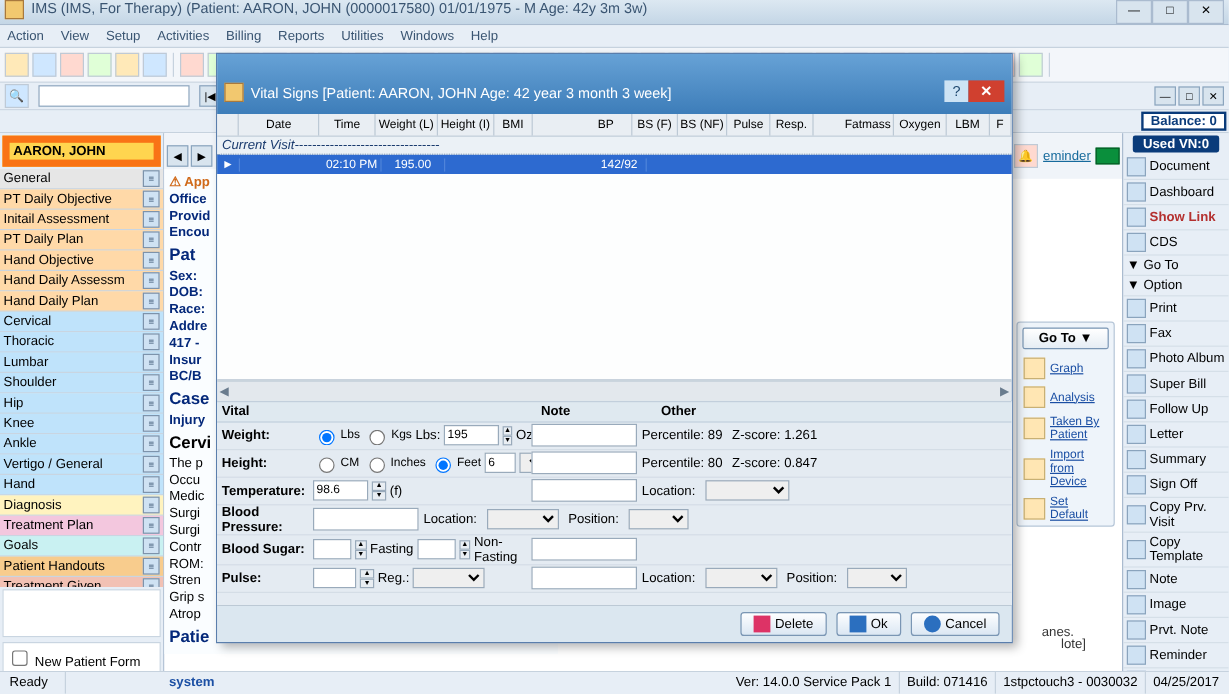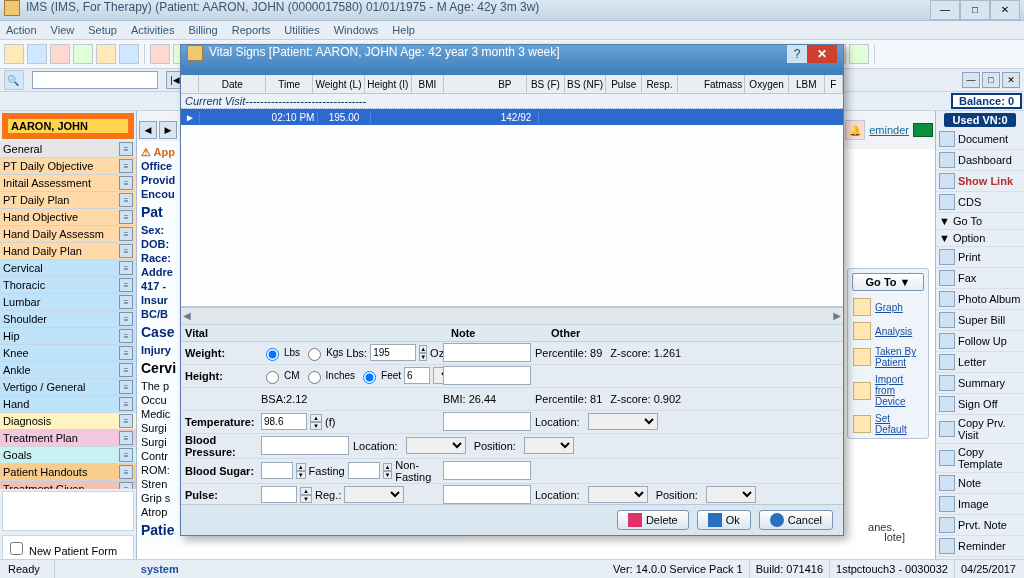--- a/index.html
+++ b/index.html
@@ -40,21 +40,21 @@
 .rightred{color:#b4302f;font-weight:bold}
 .tophdr{display:flex;align-items:center;justify-content:flex-end;height:18px;background:#e7eef6;border-bottom:1px solid #c6d2de;padding-right:2px;gap:4px}
 .balancebox{border:2px solid #0a3b7a;background:#fff;padding:0 6px;color:#0a3b7a;font-weight:bold;font-size:11px}
 .usedvn{background:#0a3b7a;color:#fff;font-weight:bold;padding:1px 8px;font-size:11px;border-radius:2px}
 .statusbar{position:fixed;bottom:0;left:0;right:0;height:18px;background:#e7eef6;border-top:1px solid #c6d2de;display:flex;align-items:center;font-size:11px}
 .statusbar .sep{border-left:1px solid #c6d2de;height:100%;margin:0 6px}
 .statusbar .blue{color:#1b4fa4;font-weight:bold}
 
 
 .modal{position:absolute;left:180px;top:44px;width:662px;height:490px;background:#dbe7f0;border:1px solid #5a7eac;box-shadow:4px 4px 8px rgba(0,0,0,.3);display:flex;flex-direction:column}
-.modal .mtitle{height:30px;background:linear-gradient(#67a2d6,#3d7db9);color:#fff;display:flex;align-items:flex-start;padding:0 6px;font-size:12px}
+.modal .mtitle{height:30px;background:linear-gradient(#67a2d6,#3d7db9);color:#fff;display:flex;align-items:flex-end;padding:10px 6px;font-size:12px}
 .modal .mtitle .spacer{flex:1}
 .modal .help{width:20px;height:18px;display:flex;align-items:center;justify-content:center;color:#1d476e;background:#cde3f4}
 .modal .close{width:30px;height:18px;background:#d0402f;color:#fff;display:flex;align-items:center;justify-content:center;font-weight:bold}
 .gridhdr{display:flex;background:#e9eef3;border-bottom:1px solid #bcc9d5;height:18px}
 .gridhdr div{border-right:1px solid #bcc9d5;font-size:10px;display:flex;align-items:center;justify-content:center}
 .currvisit{background:#ebf1f6;color:#1a3b6e;font-style:italic;padding:1px 4px;border-bottom:1px dotted #9ab}
 .gridrow{display:flex;background:#2d6ad0;color:#fff;height:16px;font-size:10px;align-items:center}
 .gridrow div{border-right:1px solid #4f84da;display:flex;align-items:center;justify-content:center}
 .gridblank{flex:1;background:#fdfefe;border-bottom:1px solid #bcc9d5}
 .hscroll{height:16px;background:#e3e8ed;border-top:1px solid #bcc9d5;display:flex;align-items:center;justify-content:space-between;padding:0 2px;color:#6a7c8e;font-size:10px}
@@ -540,33 +540,26 @@
           </label>
         <input class="num" style="width: 20px;" value="6">
         <select class="sm"><option></option></select>
         <input class="num" style="width: 26px;">
           <span class="spin">
             <b>▲</b>
             <b>▼</b>
           </span>
       </div>
       <div class="note"><input style=""></div>
-    </div>
-
-    <div class="frow">
-      <div class="lab"></div>
-      <div class="body">
-          <span>BSA:2.12</span>
-        </div>
-      <div class="note"><span>BMI:  26.44</span></div>
       <div class="other">
-          <span>Percentile: 81</span>
-          <span>Z-score: 0.902</span>
-        </div>
-    </div>
+          <span>Percentile: 80</span>
+          <span>Z-score: 0.847</span>
+        </div>
+    </div>
+
 
     <div class="frow">
       <div class="lab">Temperature:</div>
       <div class="body">
           <input class="num" value="98.6" style="">
           <span class="spin">
             <b>▲</b>
             <b>▼</b>
           </span>
           <span>(f)</span>

